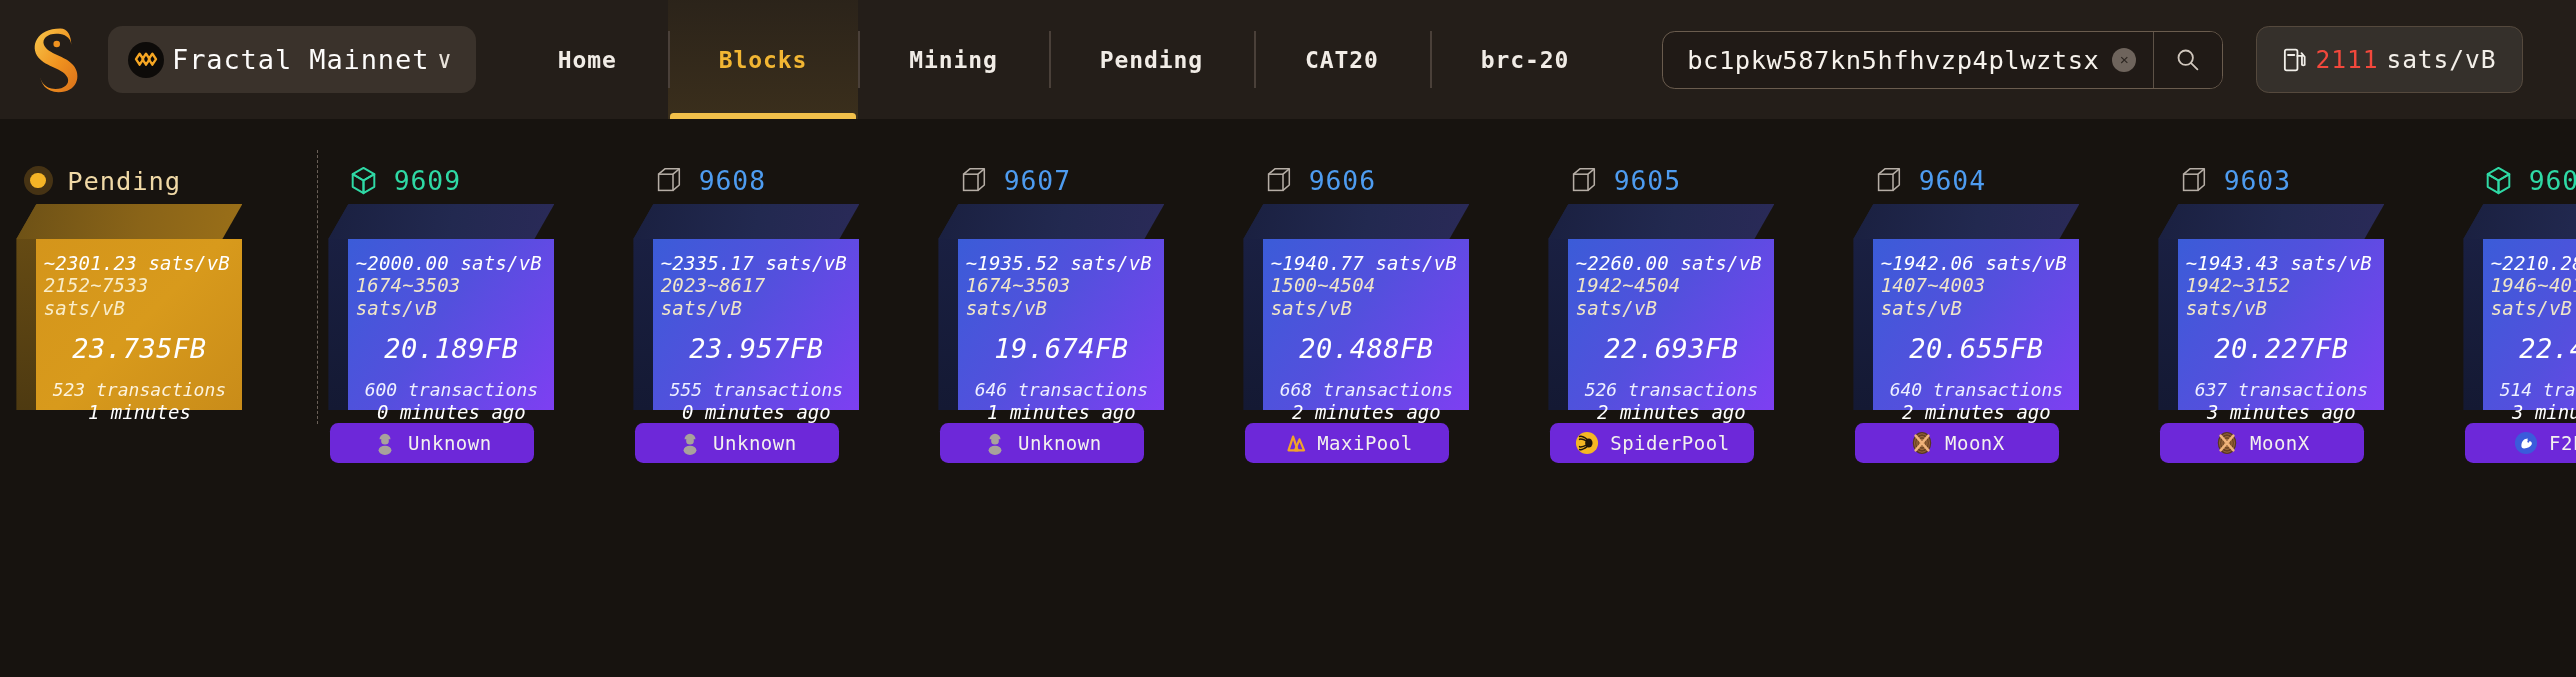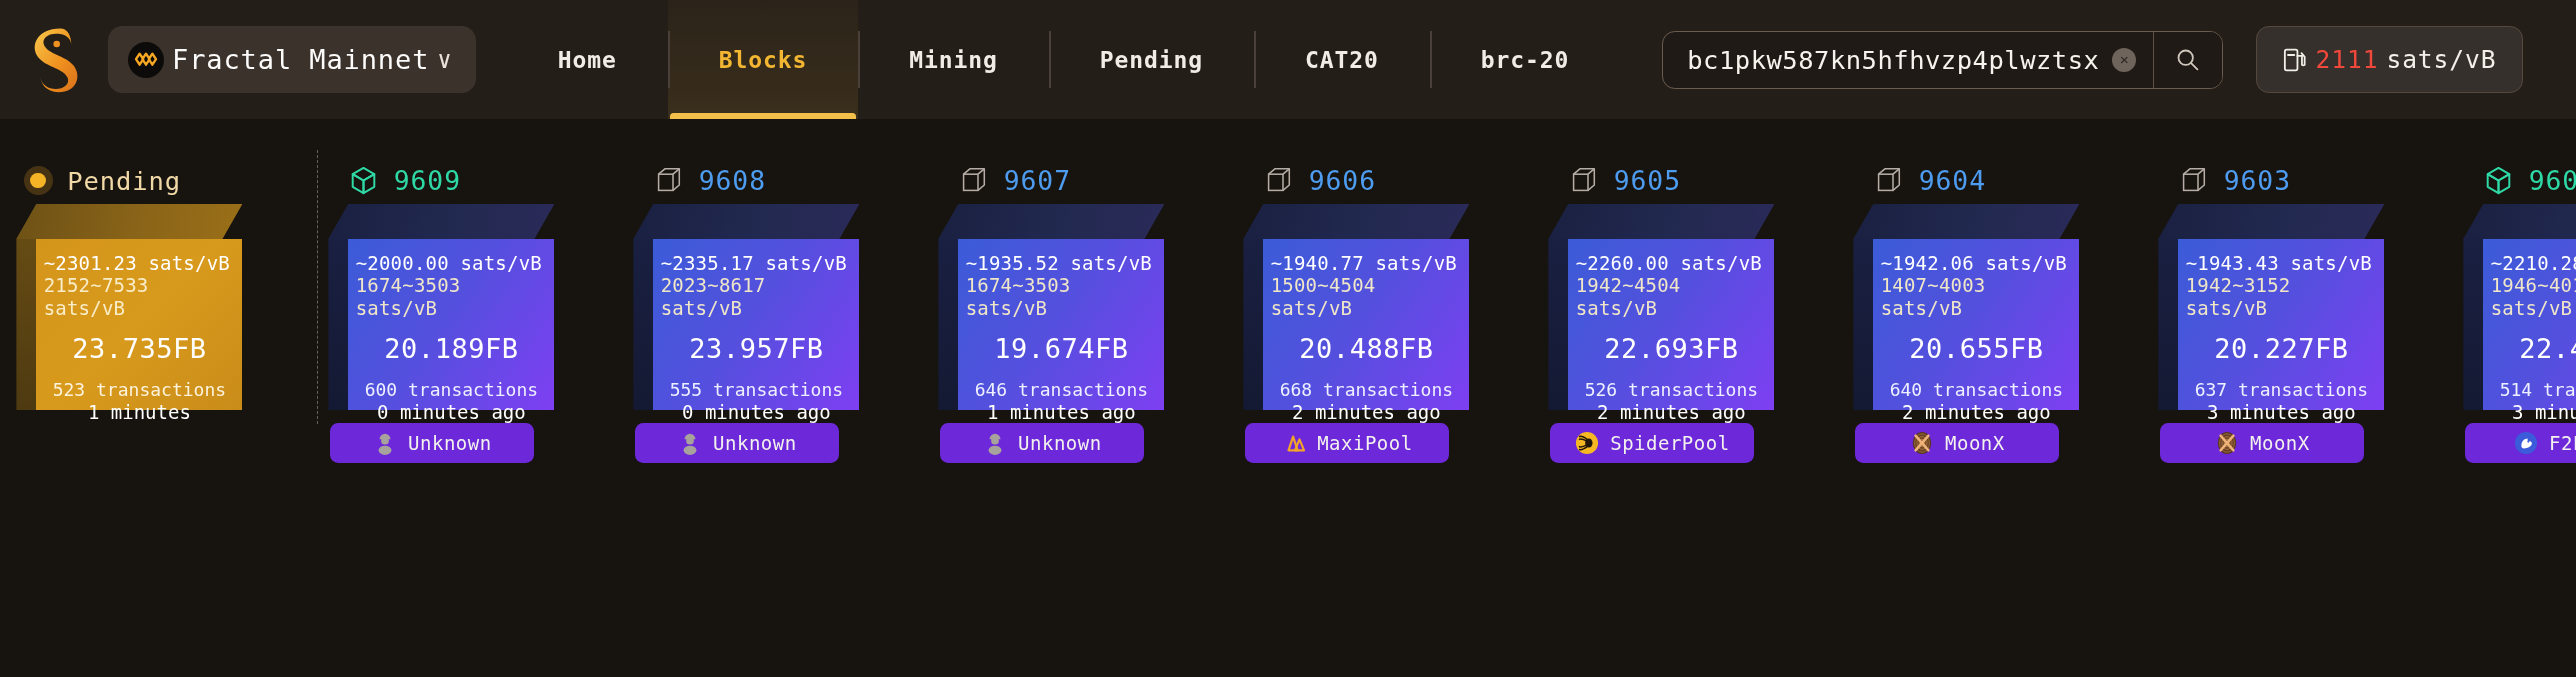--- a/index.html
+++ b/index.html
@@ -141,21 +141,21 @@
   }
   #pending-dot-outer {
     width: 29px; height: 29px; border-radius: 50%;
     background: rgba(242,170,40,0.22);
     display: flex; align-items: center; justify-content: center;
   }
   #pending-dot-inner { width: 15.5px; height: 15.5px; border-radius: 50%; background: #f5b426; }
   #pending-label { color: #f0d9a6; font-size: 25.5px; letter-spacing: 0.9px; }
 
   .blk { position: relative; }
-  .blk-3d { position: relative; width: 272px; height: 206px; }
+  .blk-3d { position: relative; width: 272px; height: 206px; font-style: italic; }
   .blk-top {
     position: absolute; left: 0; top: 0; width: 226px; height: 35px;
   }
   .blk-face {
     position: absolute; left: 20px; top: 35px;
     width: 206px; height: 171px;
     padding: 12.8px 7.3px 9px 7.3px;
     display: flex; flex-direction: column;
   }
   .blk-left { position: absolute; left: 0; top: 0; width: 20px; height: 206px; }

